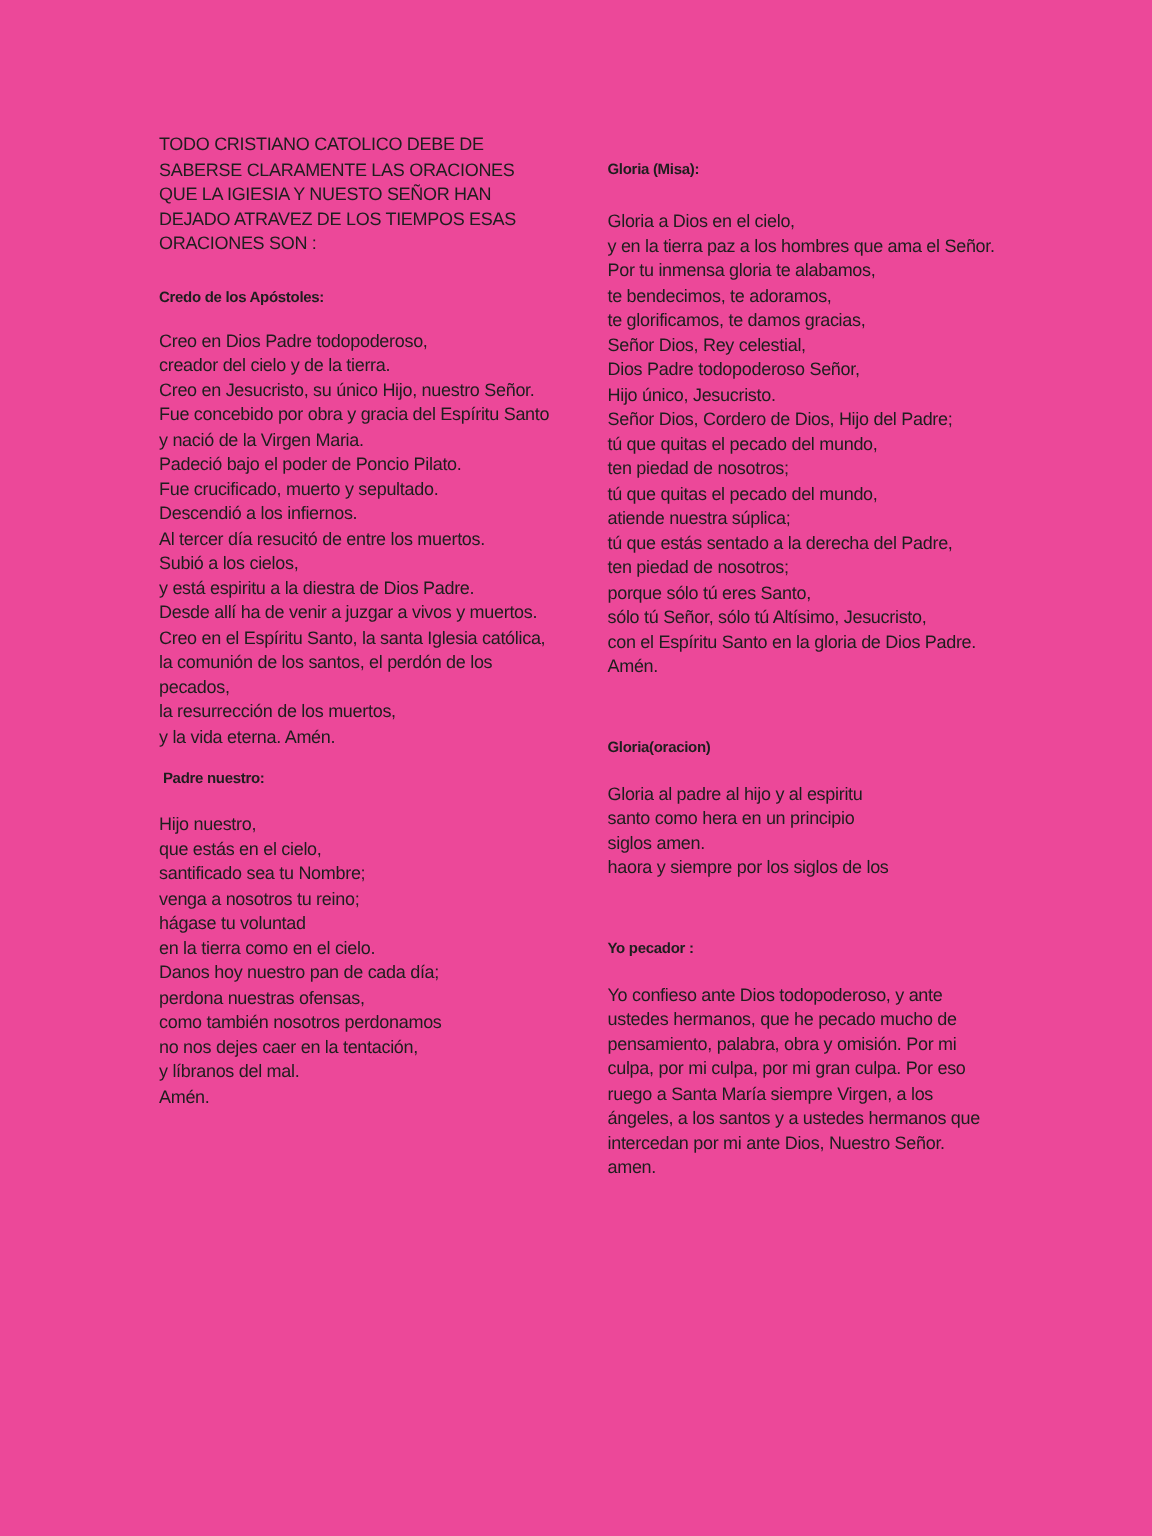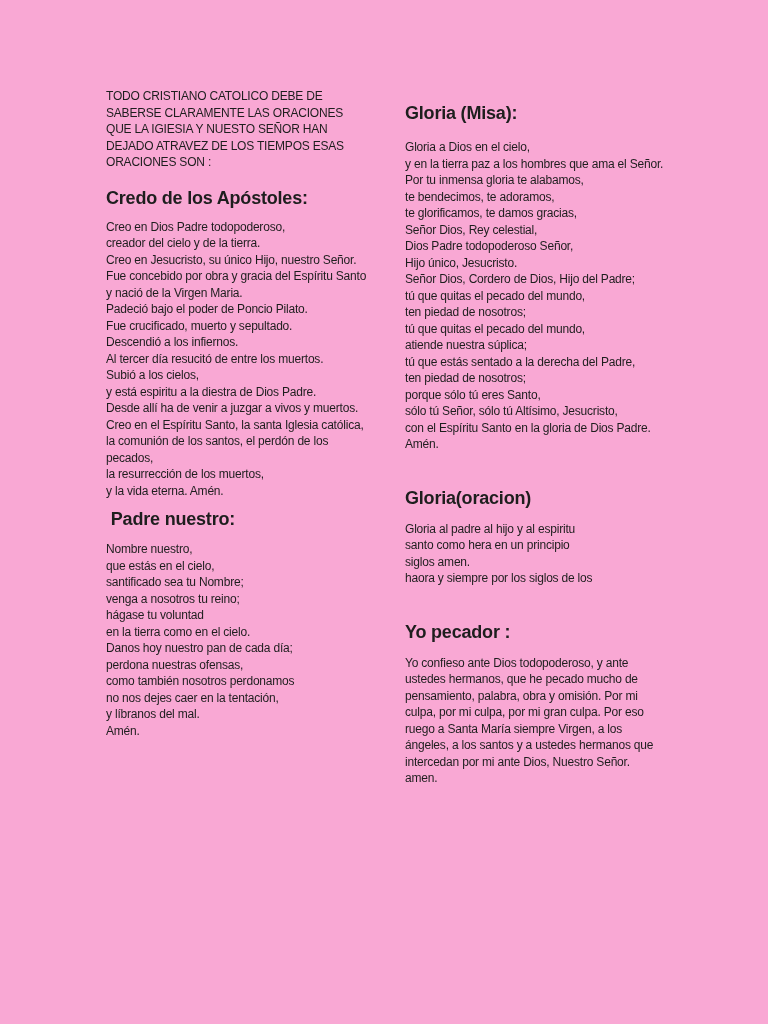--- a/index.html
+++ b/index.html
@@ -1,36 +1,36 @@
 <!DOCTYPE html>
 <html><head>
 <meta charset="utf-8">
 <style>
   * { box-sizing: border-box; }
   html, body { margin: 0; padding: 0; background: #ffffff; }
   .page {
     position: relative;
     width: 768px;
     height: 1024px;
-    background: #f9a8d4;
+    background: #ec4899;
     overflow: hidden;
     font-family: "Liberation Sans", sans-serif;
     color: #1e1e1e;
     filter: blur(0.2px);
   }
   .col {
     position: absolute;
     font-size: 12px;
     line-height: 16.5px;
     letter-spacing: -0.2px;
   }
   .col-left  { left: 106px; top: 88px;  width: 300px; }
   .col-right { left: 405px; top: 105px; width: 312px; }
   .heading {
-    font-size: 18px;
+    font-size: 10px;
     font-weight: bold;
     line-height: 17px;
     margin: 0;
     white-space: pre-wrap;
   }
   .heading.italic { }
   .para { margin: 0; }
   .para .line { white-space: pre-wrap; min-height: 16.5px; }
   
   .gap-intro        { margin-bottom: 19px; }
@@ -75,21 +75,21 @@
         <div class="line">Creo en el Espíritu Santo, la santa Iglesia católica,</div>
         <div class="line">la comunión de los santos, el perdón de los</div>
         <div class="line">pecados,</div>
         <div class="line">la resurrección de los muertos,</div>
         <div class="line">y la vida eterna. Amén.</div>
       </div>
 
     <h2 class="heading gap-h-padre"> Padre nuestro:</h2>
 
     <div class="para">
-        <div class="line">Nombre nuestro,</div>
+        <div class="line">Hijo nuestro,</div>
         <div class="line">que estás en el cielo,</div>
         <div class="line">santificado sea tu Nombre;</div>
         <div class="line">venga a nosotros tu reino;</div>
         <div class="line">hágase tu voluntad</div>
         <div class="line">en la tierra como en el cielo.</div>
         <div class="line">Danos hoy nuestro pan de cada día;</div>
         <div class="line">perdona nuestras ofensas,</div>
         <div class="line">como también nosotros perdonamos</div>
         <div class="line">no nos dejes caer en la tentación,</div>
         <div class="line">y líbranos del mal.</div>

